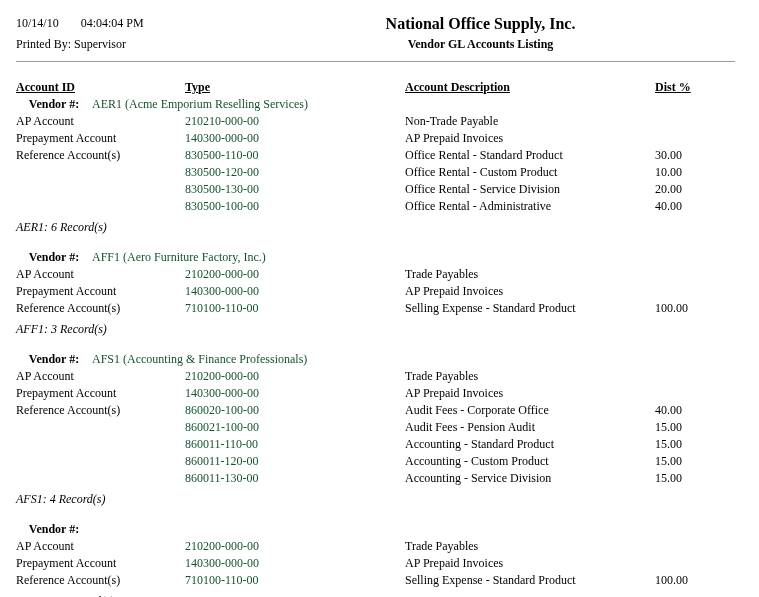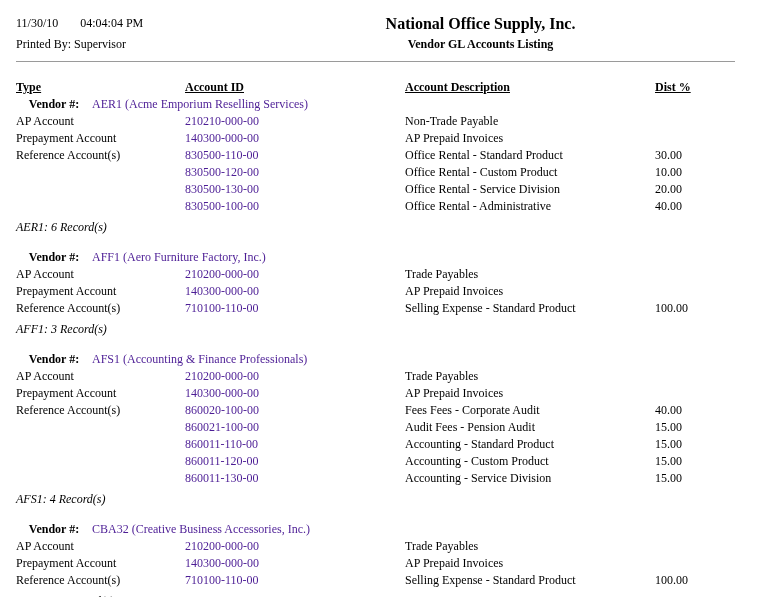--- a/index.html
+++ b/index.html
@@ -59,21 +59,21 @@
     line-height: 17px;
   }
   .col-headers { margin-top: 17px; }
   .col-headers span {
     font-weight: bold;
     text-decoration: underline;
     white-space: nowrap;
   }
   .cell-dist { text-align: left; }
   .acct-link, .vendor-link {
-    color: #4c1d95;
+    color: #14532d;
     white-space: nowrap;
     cursor: pointer;
     font-family: Liberation Serif, serif;
   }
   
   .vendor-block + .vendor-block { margin-top: 13px; }
   .vendor-row {
     display: grid;
     grid-template-columns: 76px 1fr;
     line-height: 17px;
@@ -87,38 +87,38 @@
   .row-type, .row-desc { white-space: nowrap; }
 </style>
 </head>
 <body>
 
 <div class="page">
 
   <div class="report-header">
     <div class="hdr-left">
       <div class="hline">
-        <span>11/30/10</span><span class="hdr-time">04:04:04 PM</span>
+        <span>10/14/10</span><span class="hdr-time">04:04:04 PM</span>
       </div>
       <div class="hline">
         <span>Printed By:</span>
         <span>Supervisor</span>
       </div>
     </div>
     <div class="hdr-center">
       <div class="company">National Office Supply, Inc.</div>
       <div class="report-title">Vendor GL Accounts Listing</div>
     </div>
   </div>
 
   <hr class="rule">
 
   <div class="grid-row col-headers">
+    <span>Account ID</span>
     <span>Type</span>
-    <span>Account ID</span>
     <span>Account Description</span>
     <span class="cell-dist">Dist %</span>
   </div>
 
   <div id="vendor-blocks">
   <div class="vendor-block">
     <div class="vendor-row">
       <span class="vendor-label">Vendor #:</span>
       <span class="vendor-link">AER1 (Acme Emporium Reselling Services)</span>
     </div>
@@ -214,21 +214,21 @@
   <div class="grid-row">
     <span class="row-type">Prepayment Account</span>
     <span class="acct-link">140300-000-00</span>
     <span class="row-desc">AP Prepaid Invoices</span>
     <span class="cell-dist"></span>
   </div>
 
   <div class="grid-row">
     <span class="row-type">Reference Account(s)</span>
     <span class="acct-link">860020-100-00</span>
-    <span class="row-desc">Fees Fees - Corporate Audit</span>
+    <span class="row-desc">Audit Fees - Corporate Office</span>
     <span class="cell-dist">40.00</span>
   </div>
 
   <div class="grid-row">
     <span class="row-type"></span>
     <span class="acct-link">860021-100-00</span>
     <span class="row-desc">Audit Fees - Pension Audit</span>
     <span class="cell-dist">15.00</span>
   </div>
 
@@ -252,21 +252,20 @@
     <span class="row-desc">Accounting - Service Division</span>
     <span class="cell-dist">15.00</span>
   </div>
 </div>
     <div class="vendor-summary">AFS1: 4 Record(s)</div>
   </div>
 
   <div class="vendor-block">
     <div class="vendor-row">
       <span class="vendor-label">Vendor #:</span>
-      <span class="vendor-link">CBA32 (Creative Business Accessories, Inc.)</span>
     </div>
     <div>
   <div class="grid-row">
     <span class="row-type">AP Account</span>
     <span class="acct-link">210200-000-00</span>
     <span class="row-desc">Trade Payables</span>
     <span class="cell-dist"></span>
   </div>
 
   <div class="grid-row">

